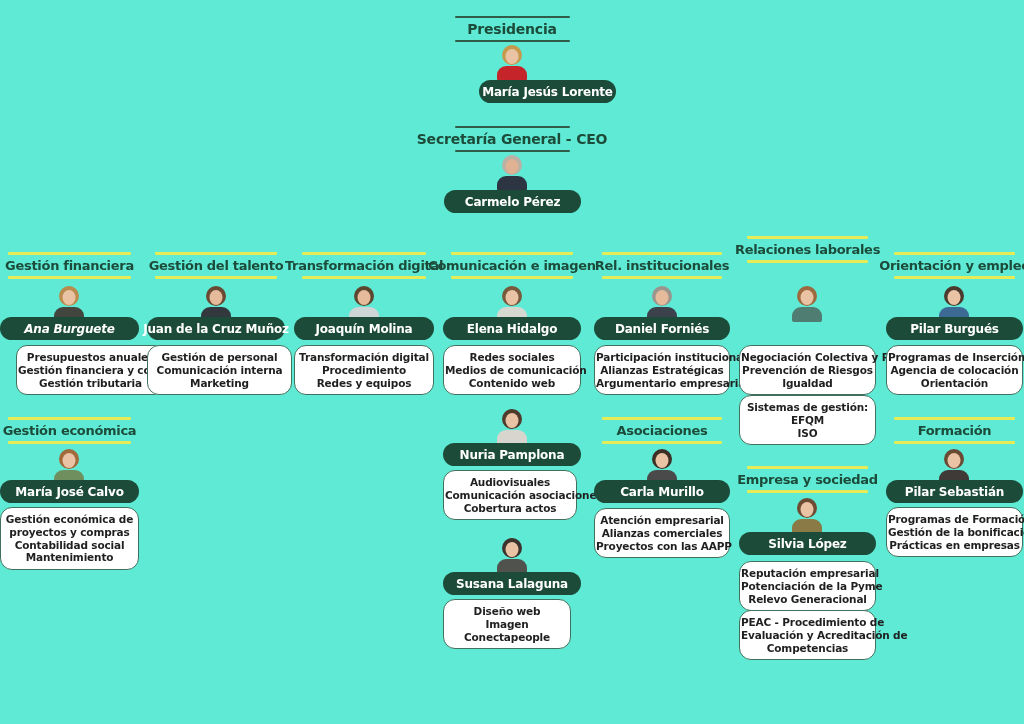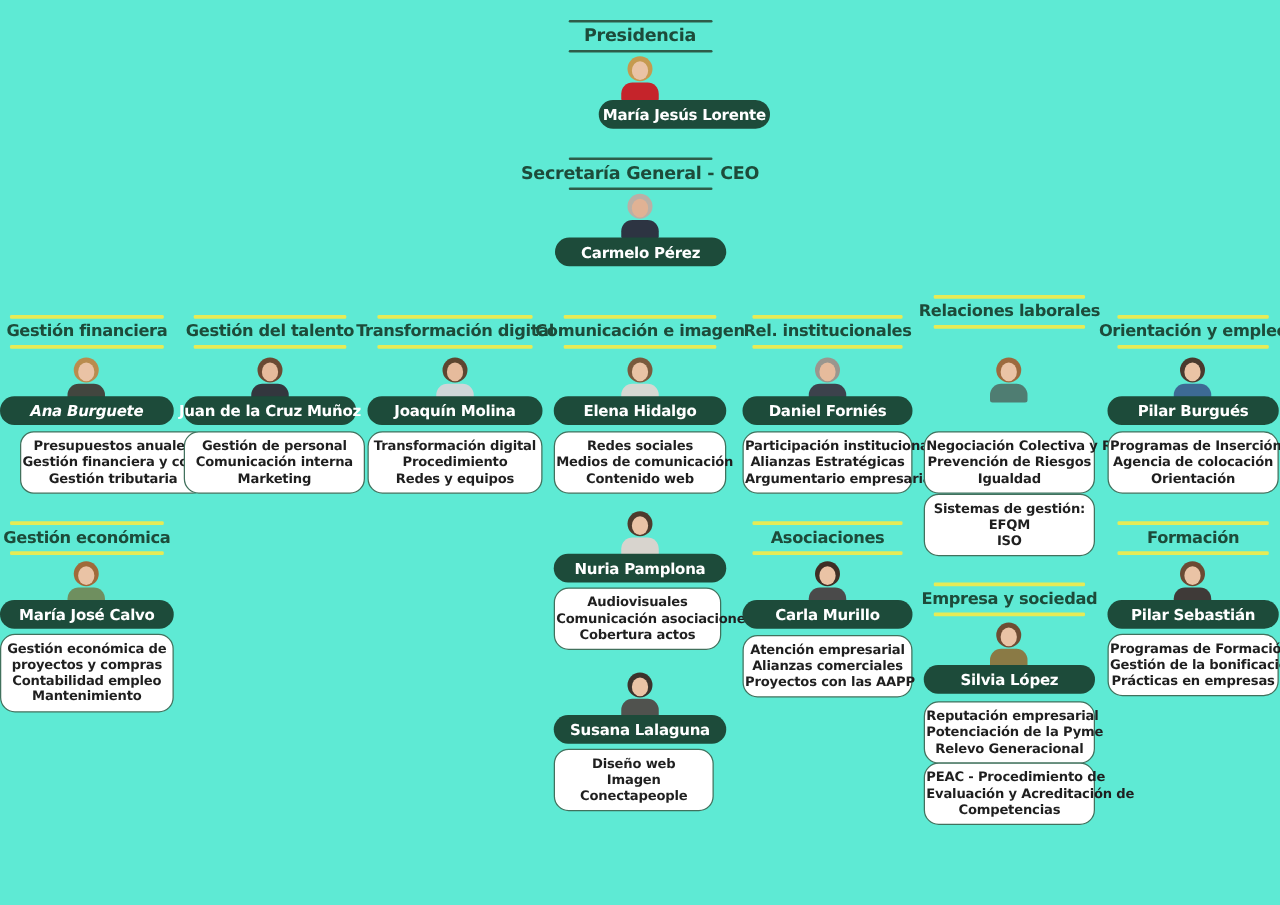--- a/index.html
+++ b/index.html
@@ -204,21 +204,21 @@
     <span class="hair"></span>
       <span class="face"></span>
       <span class="body"></span>
   </div>
   <div class="pill" style="left:0px;top:480px;width:139px;">
     <span>María José Calvo</span>
     </div>
   <div class="rbox" style="left:0px;top:507px;width:139px;">
     <div>Gestión económica de</div>
     <div>proyectos y compras</div>
-    <div>Contabilidad empleo</div>
+    <div>Contabilidad social</div>
     <div>Mantenimiento</div>
   </div>
 
   <div class="avatar" style="left: 494px; top: 409px; --hair: #4e3b2c; --top: #d8d4ce; --skin: #eac3a5;">
     <span class="hair"></span>
       <span class="face"></span>
       <span class="body"></span>
   </div>
   <div class="pill" style="left:443px;top:443px;width:138px;">
     <span>Nuria Pamplona</span>

